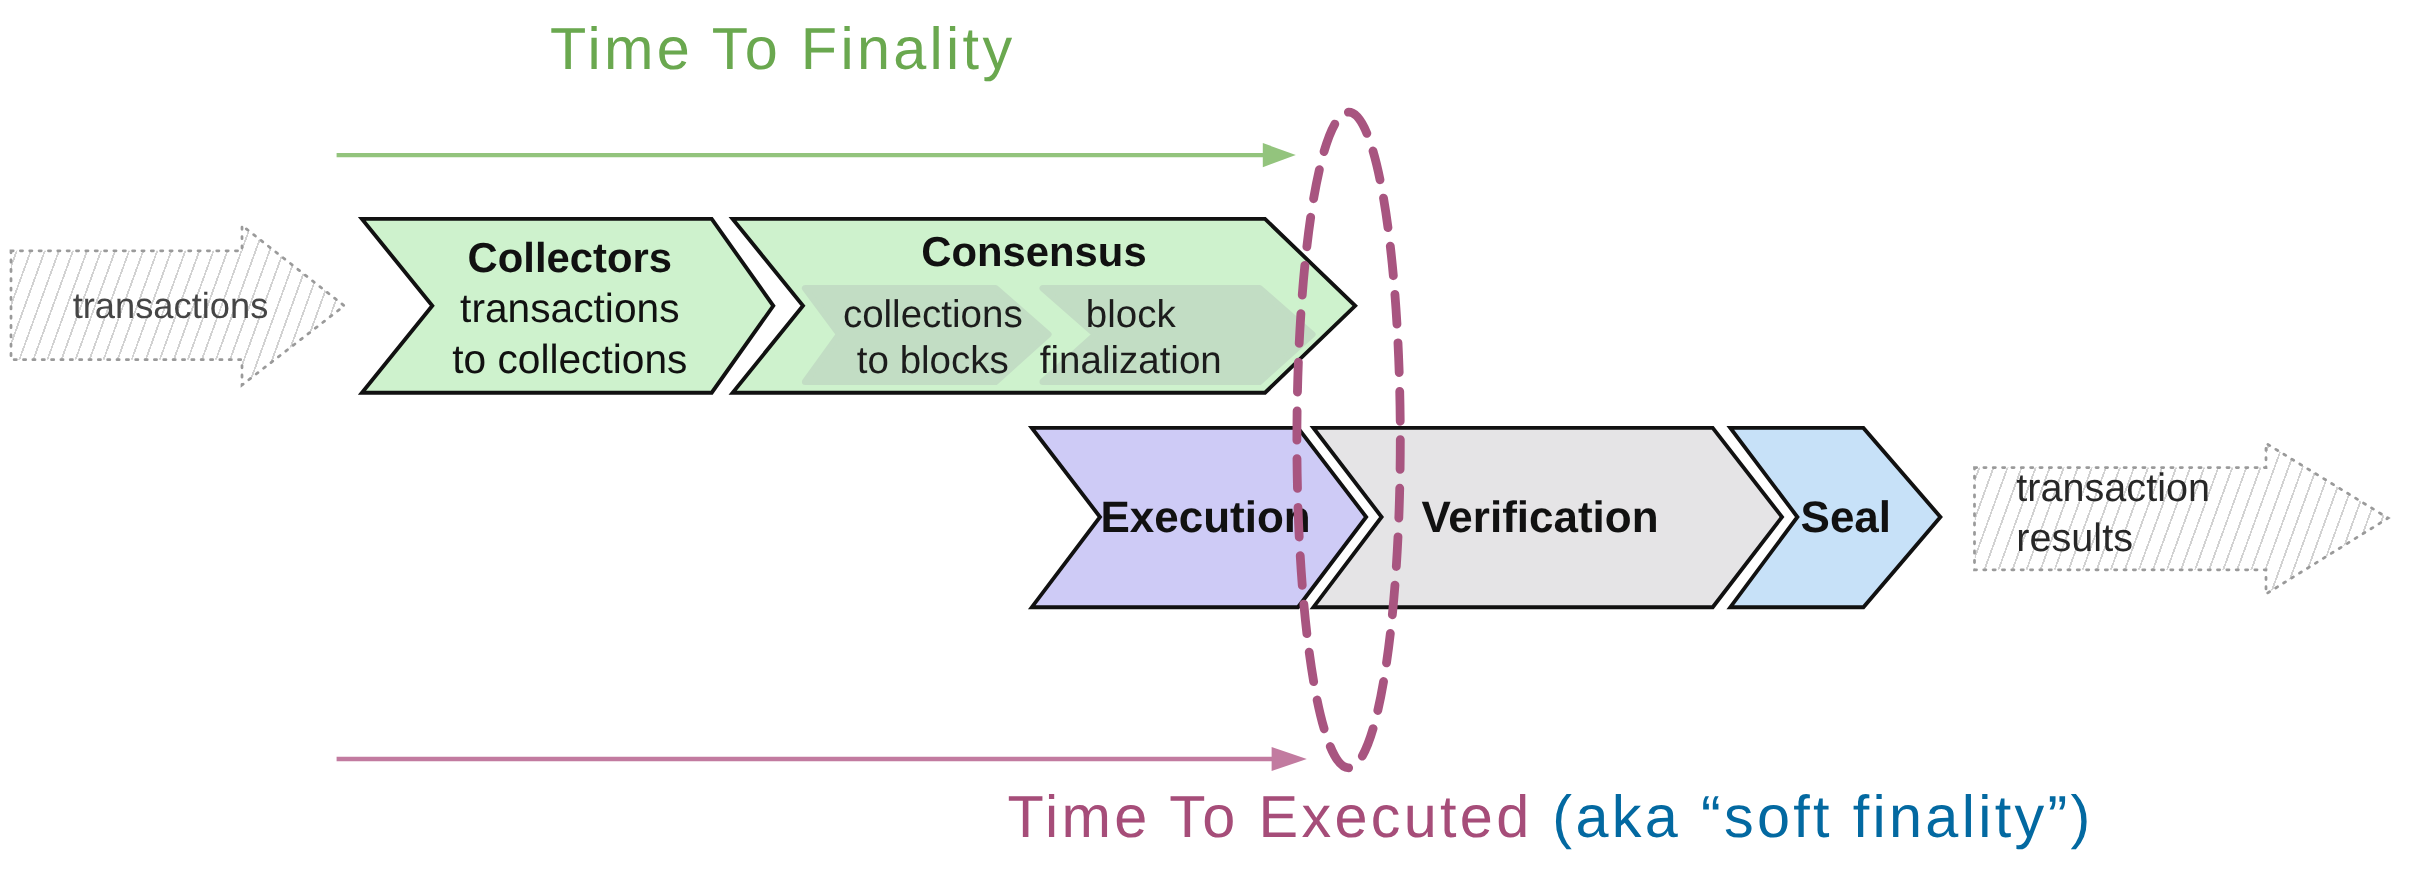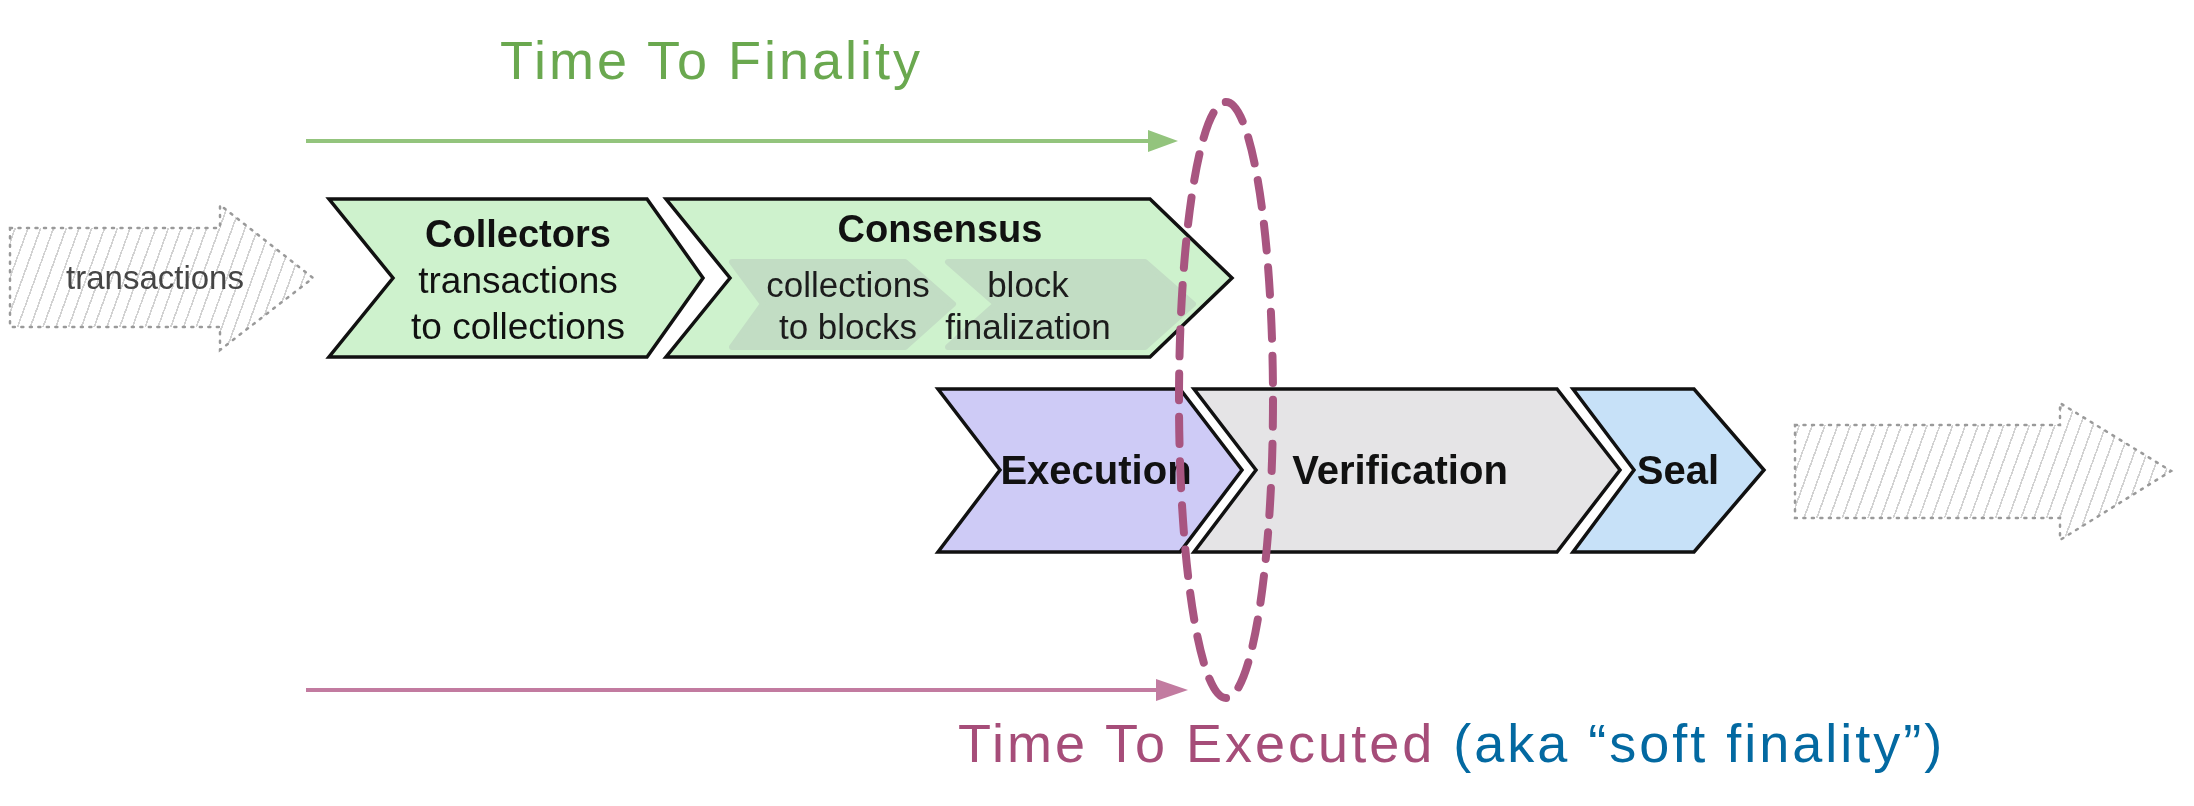--- a/index.html
+++ b/index.html
@@ -16,23 +16,23 @@
   }
   .hatch-left{left:10px;top:205px;width:303px;height:145px;
     clip-path:polygon(0px 23px,210px 23px,210px 0px,303px 73px,210px 145px,210px 122px,0px 122px);}
   .hatch-right{left:1795px;top:400px;width:376px;height:142px;
     clip-path:polygon(0px 25px,265px 25px,265px 3px,376px 71px,265px 140px,265px 118px,0px 118px);}
   
   .sketch-label{position:absolute;color:#454545;font-size:33px;line-height:46px;}
   .sketch-label.in{left:10px;top:255px;width:290px;text-align:center;}
   .sketch-label.out{left:1833px;top:420px;width:340px;text-align:left;color:#272727;font-size:36px;}
   .title{position:absolute;font-size:54px;letter-spacing:3px;white-space:nowrap;font-weight:400;}
-  .title-ttf{left:500px;top:14px;color:#6aa84f;margin-top:15px;}
+  .title-ttf{left:500px;top:14px;color:#6aa84f;}
   .title-tte{left:916px;top:712px;}
-  .tte-main{color:#a64d79;margin-left:42px;}
+  .tte-main{color:#a64d79;}
   .tte-suffix{color:#0369a1;}
   
   text{font-family:"Liberation Sans",sans-serif;fill:#111111;}
   .lbl-bold{font-weight:bold;font-size:38px;}
   .lbl-bold-lg{font-weight:bold;font-size:40px;}
   .lbl-reg{font-size:37px;}
   .lbl-sub{font-size:35px;fill:#1c1c1c;}
 </style>
 </head>
 <body>
@@ -78,19 +78,23 @@
     <text class="lbl-sub" x="1028" y="339" text-anchor="middle">finalization</text>
 
     <text class="lbl-bold-lg" x="1096" y="484" text-anchor="middle">Execution</text>
     <text class="lbl-bold-lg" x="1400" y="484" text-anchor="middle">Verification</text>
     <text class="lbl-bold-lg" x="1678" y="484" text-anchor="middle">Seal</text>
 
     <ellipse cx="1226" cy="400" rx="47" ry="298" fill="none" stroke="#a85580" stroke-width="8" stroke-dasharray="27 17" stroke-linecap="round"></ellipse>
   </svg>
 
   <div class="sketch-label in">transactions</div>
+  <div class="sketch-label out">
+    <div>transaction</div>
+    <div>results</div>
+  </div>
 
   <div class="title title-ttf">Time To Finality</div>
   <div class="title title-tte">
     <span class="tte-main">Time To Executed</span><span class="tte-suffix"> (aka “soft finality”)</span>
   </div>
 
 </div>
 
 </body></html>

